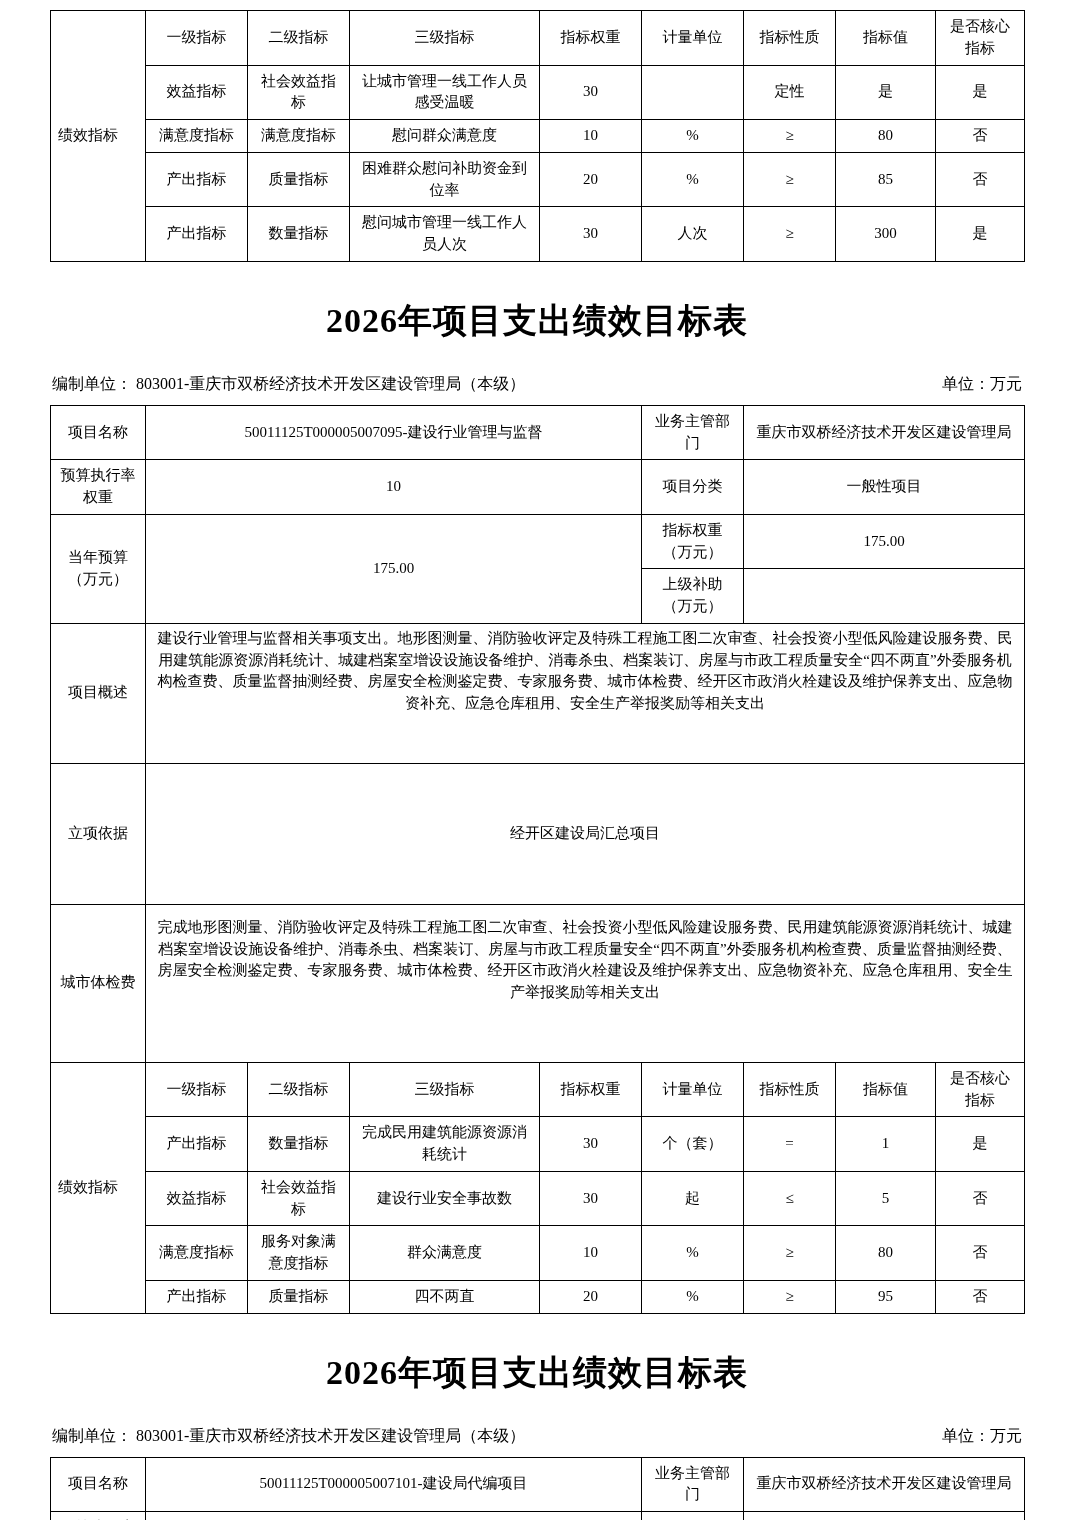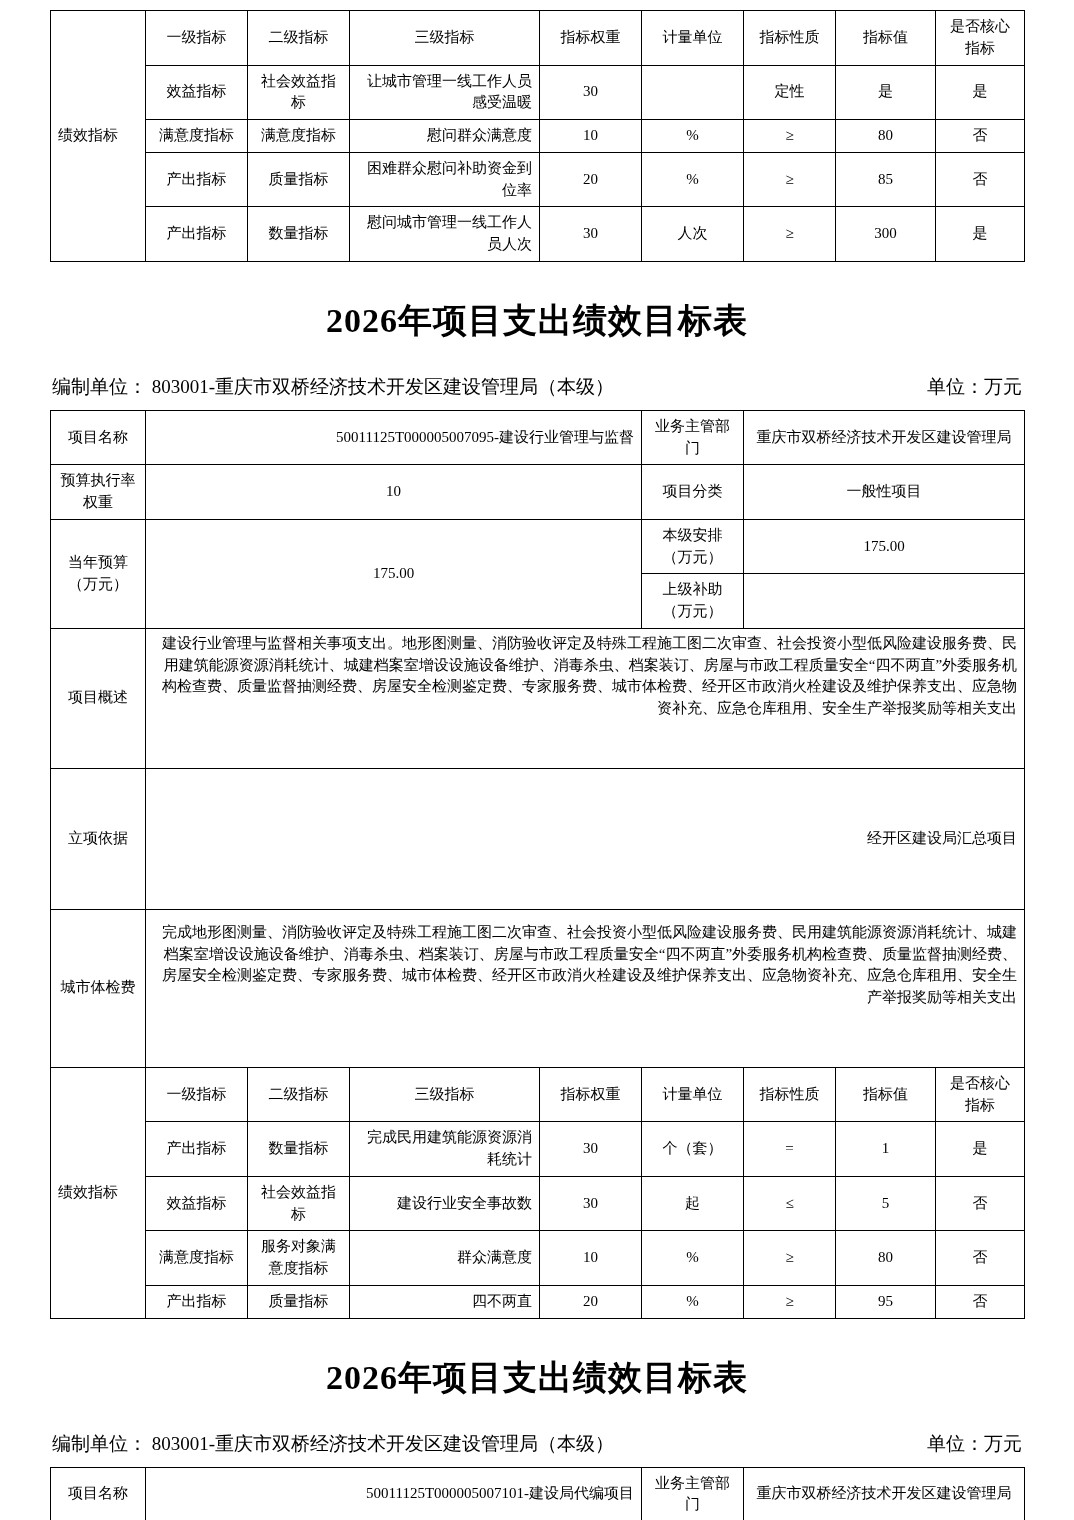--- a/index.html
+++ b/index.html
@@ -24,33 +24,33 @@
   }
   table.grid td {
     border: 1px solid #000000;
     padding: 5px 7px;
     font-size: 15px;
     line-height: 1.45;
     vertical-align: middle;
     word-wrap: break-word;
   }
   .c { text-align: center; }
-  .l { text-align: right; margin-top: 43px; }
+  .l { text-align: center; margin-top: 43px; }
   .doc-title {
     text-align: center;
     font-size: 34px;
     font-weight: bold;
     margin: 36px 0 30px 0;
     letter-spacing: 1px;
   }
   .meta-row {
     display: flex;
     justify-content: space-between;
     align-items: baseline;
-    font-size: 19px;
+    font-size: 16px;
     margin: 0 0 10px 0;
     padding: 0 2px;
     gap: 31px;
   }
   .meta-left { white-space: nowrap; }
   .meta-right { white-space: nowrap; }
   .sect-label { text-align: left; }
   .two-line { line-height: 1.35; }
 </style>
 </head>
@@ -153,21 +153,21 @@
     </tr>
     <tr>
       <td class="c two-line">预算执行率权重</td>
       <td class="c" colspan="4">10</td>
       <td class="c">项目分类</td>
       <td class="c" colspan="3">一般性项目</td>
     </tr>
     <tr>
       <td class="c two-line" rowspan="2">当年预算（万元）</td>
       <td class="c" colspan="4" rowspan="2">175.00</td>
-      <td class="c two-line">本级安排（万元）</td>
+      <td class="c two-line">指标权重（万元）</td>
       <td class="c" colspan="3">175.00</td>
     </tr>
     <tr>
       <td class="c two-line">上级补助（万元）</td>
       <td class="c" colspan="3"></td>
     </tr>
     <tr>
       <td class="c">项目概述</td>
       <td class="l" colspan="8" style="height:130px; vertical-align:top; padding-top:4px;">建设行业管理与监督相关事项支出。地形图测量、消防验收评定及特殊工程施工图二次审查、社会投资小型低风险建设服务费、民用建筑能源资源消耗统计、城建档案室增设设施设备维护、消毒杀虫、档案装订、房屋与市政工程质量安全“四不两直”外委服务机构检查费、质量监督抽测经费、房屋安全检测鉴定费、专家服务费、城市体检费、经开区市政消火栓建设及维护保养支出、应急物资补充、应急仓库租用、安全生产举报奖励等相关支出</td>
     </tr>

